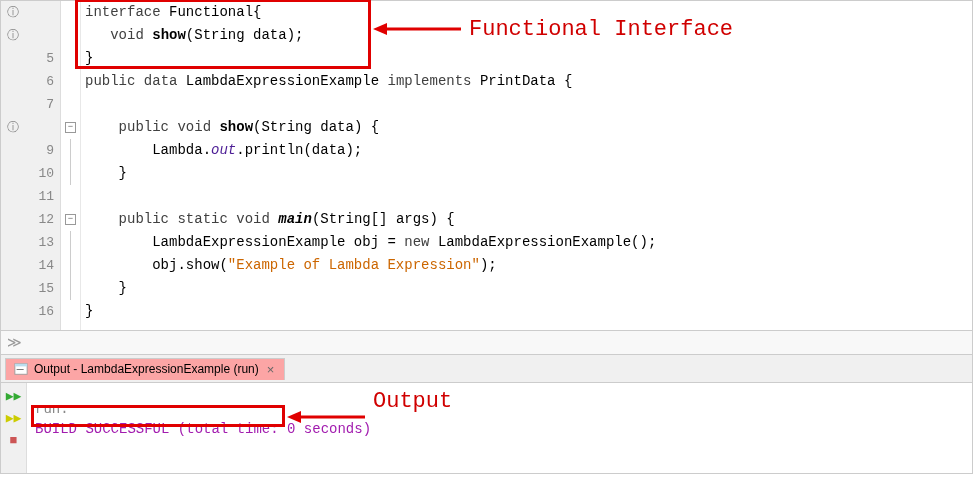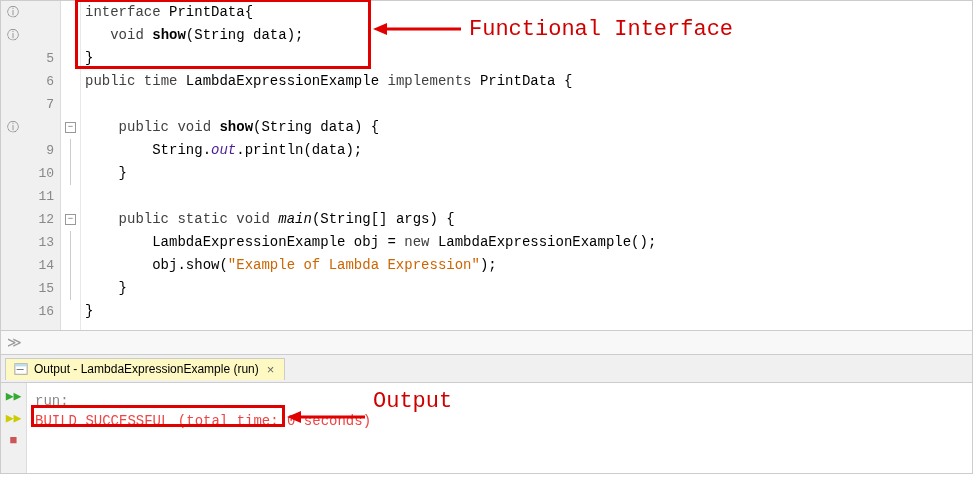--- a/index.html
+++ b/index.html
@@ -79,21 +79,21 @@
     height: 23px;
     line-height: 23px;
     white-space: pre;
     padding-left: 4px;
   }
   .kw { color: #404040; }
   .ident { color: #000; }
   .method { font-weight: bold; color: #000; }
   .str { color: #cc6600; }
   .out { color: #4c1d95; font-style: italic; }
-  .mainm { font-style: italic; font-weight: normal; }
+  .mainm { font-style: italic; font-weight: bold; }
   .redbox1 {
     position: absolute;
     border: 3px solid #e00000;
     pointer-events: none;
   }
   .arrow-svg {
     position: absolute;
     pointer-events: none;
   }
   .annot {
@@ -125,21 +125,21 @@
     border-bottom: 1px solid #ccc;
     display: flex;
     align-items: center;
     padding-left: 4px;
   }
   .output-tab {
     display: flex;
     align-items: center;
     gap: 6px;
     padding: 3px 8px;
-    background: #fef9c3;
+    background: #fca5a5;
     border: 1px solid #ccc;
     border-bottom: none;
     font-family: Tahoma, sans-serif;
     font-size: 12px;
   }
   .tab-icon {
     width: 14px;
     height: 14px;
   }
   .tab-close {
@@ -167,30 +167,30 @@
     height: 18px;
     display: flex;
     align-items: center;
     justify-content: center;
     font-size: 13px;
   }
   .run-green { color: #3a3; }
   .run-yellow { color: #cc0; }
   .output-text {
     flex: 1;
-    padding: 8px 8px;
+    padding: 16px 8px;
     position: relative;
   }
   .out-line {
     height: 20px;
     line-height: 20px;
     white-space: pre;
   }
   .out-run { color: #888; }
-  .out-build { color: #ef4444; }
+  .out-build { color: #a21caf; }
 </style>
 </head>
 <body>
 
 <div class="editor-pane">
   <div class="code-area">
     <div class="gutter">
       <div class="gutter-row">
           <span class="gutter-icon">ⓘ</span>
         </div>
@@ -236,27 +236,27 @@
         </div>
       <div class="fold-row">
           <div class="fold-line"></div>
         </div>
       <div class="fold-row">
           <div class="fold-line"></div>
         </div>
       <div class="fold-row"></div>
     </div>
     <div class="code-col">
-      <div class="code-line"><span class="kw">interface</span> <span class="ident">PrintData{</span></div>
+      <div class="code-line"><span class="kw">interface</span> <span class="ident">Functional{</span></div>
       <div class="code-line">   <span class="kw">void</span> <span class="method">show</span><span>(String data);</span></div>
       <div class="code-line">}</div>
-      <div class="code-line"><span class="kw">public</span> <span class="kw">time</span> <span class="ident">LambdaExpressionExample</span> <span class="kw">implements</span> <span class="ident">PrintData {</span></div>
+      <div class="code-line"><span class="kw">public</span> <span class="kw">data</span> <span class="ident">LambdaExpressionExample</span> <span class="kw">implements</span> <span class="ident">PrintData {</span></div>
       <div class="code-line"></div>
       <div class="code-line">    <span class="kw">public</span> <span class="kw">void</span> <span class="method">show</span><span>(String data) {</span></div>
-      <div class="code-line">        <span>String.</span><span class="out">out</span><span>.println(data);</span></div>
+      <div class="code-line">        <span>Lambda.</span><span class="out">out</span><span>.println(data);</span></div>
       <div class="code-line">    <span>}</span></div>
       <div class="code-line"></div>
       <div class="code-line">    <span class="kw">public</span> <span class="kw">static</span> <span class="kw">void</span> <span class="mainm">main</span><span>(String[] args) {</span></div>
       <div class="code-line">        <span>LambdaExpressionExample obj = </span><span class="kw">new</span><span> LambdaExpressionExample();</span></div>
       <div class="code-line">        <span>obj.show(</span><span class="str">"Example of Lambda Expression"</span><span>);</span></div>
       <div class="code-line">    <span>}</span></div>
       <div class="code-line">}</div>
 
       <div class="redbox1" style="left:-6px;top:-2px;width:296px;height:70px;"></div>
       <svg class="arrow-svg" style="left:292px;top:18px;" width="90" height="20">

